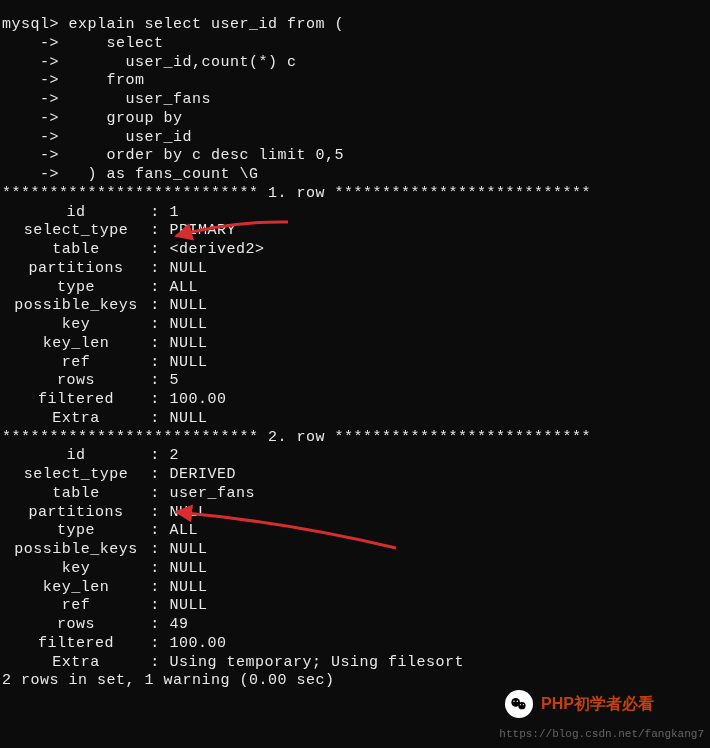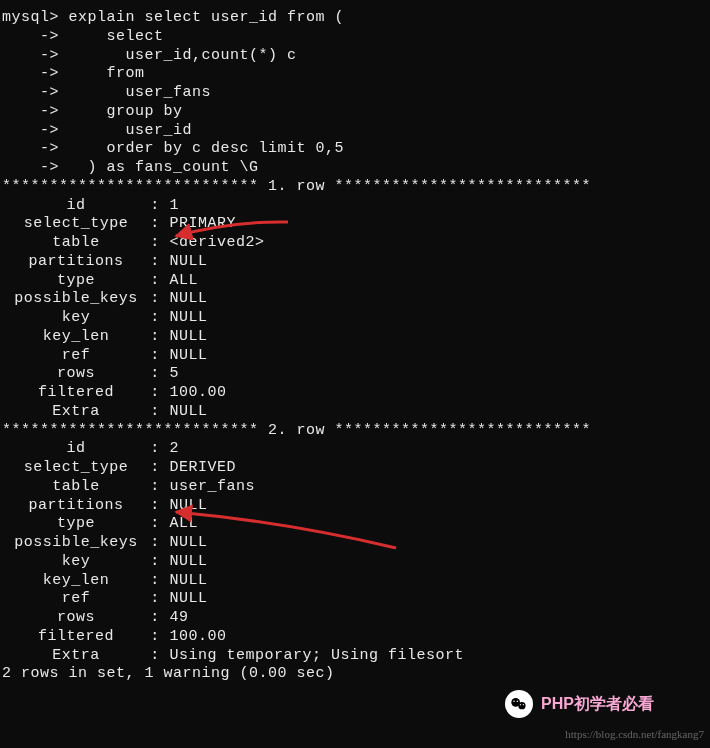--- a/index.html
+++ b/index.html
@@ -10,35 +10,35 @@
     font-family: "Consolas", "Courier New", monospace;
     font-size: 15px;
     line-height: 1.25;
     width: 710px;
     height: 748px;
     overflow: hidden;
     position: relative;
     letter-spacing: 0.5px;
   }
   .terminal {
-    padding: 9px 2px;
+    padding: 16px 2px;
     white-space: pre;
   }
   .line { display: block; }
   .kv-line { display: flex; }
   .kv-key { width: 148px; text-align: center; }
   .kv-sep { width: 10px; text-align: center; }
   .kv-val { flex: 1; }
   .watermark-text {
     position: absolute;
     bottom: 6px;
     right: 6px;
     font-size: 11px;
     color: rgba(255,255,255,0.35);
-    font-family: Liberation Serif, serif;
+    font-family: Liberation Mono, monospace;
     letter-spacing: 0;
     padding-left: 9px;
   }
   .wechat-badge {
     position: absolute;
     right: 56px;
     bottom: 30px;
     display: flex;
     align-items: center;
     gap: 8px;
@@ -49,21 +49,21 @@
     width: 28px;
     height: 28px;
     border-radius: 50%;
     background: #ffffff;
     display: flex;
     align-items: center;
     justify-content: center;
   }
   .wechat-icon svg { width: 20px; height: 20px; }
   .wechat-text {
-    color: #f9a8d4;
+    color: #c2410c;
     font-weight: bold;
     font-size: 16px;
   }
   .arrow-layer {
     position: absolute;
     top: 0; left: 0;
     pointer-events: none;
   }
 </style>
 </head>

